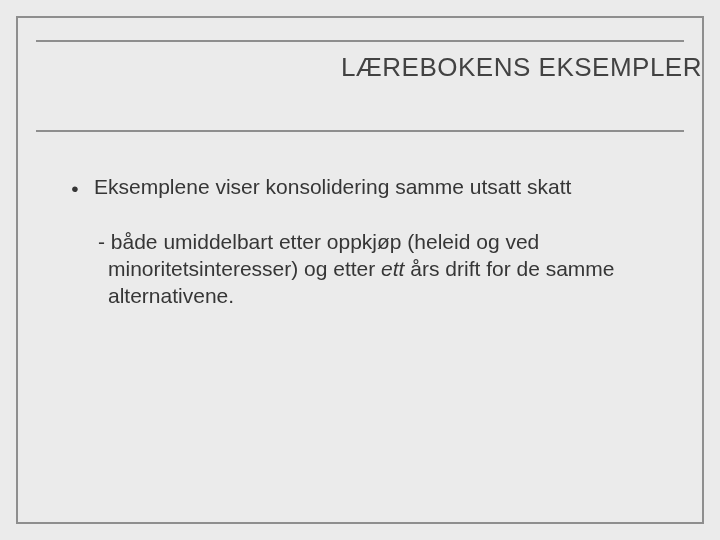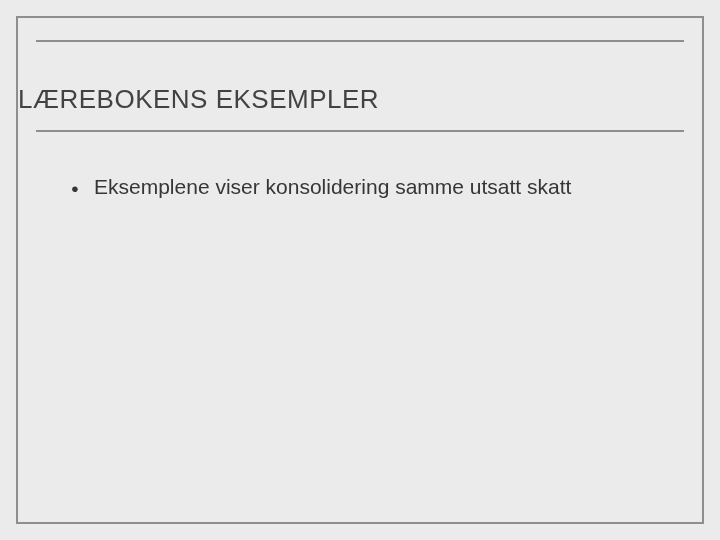--- a/index.html
+++ b/index.html
@@ -24,22 +24,21 @@
     right: 16px;
     bottom: 16px;
     border: 2px solid #8e8e8e;
     box-sizing: border-box;
   }
   .title-block {
     position: absolute;
     left: 0;
     right: 0;
     top: 34px;
-    text-align: left;
-    margin-top: 32px;
+    text-align: right;
   }
   .title-text {
     font-size: 26px;
     letter-spacing: 0.5px;
     color: #424242;
   }
   .rule {
     position: absolute;
     left: 18px;
     right: 18px;
@@ -96,17 +95,22 @@
 
     <div class="rule rule-bottom"></div>
 
     <div class="content">
 
       <div class="bullet-row">
         <div class="bullet-dot">•</div>
         <div class="bullet-text">Eksemplene viser konsolidering samme utsatt skatt</div>
       </div>
 
+      <div class="sub-block">
+        <div class="hang">
+          <span>- både umiddelbart etter oppkjøp (heleid og ved minoritetsinteresser) og etter </span><em class="italic">ett</em><span> års drift for de samme alternativene.</span>
+        </div>
+      </div>
 
     </div>
 
   </div>
 </div>
 
 </body></html>

